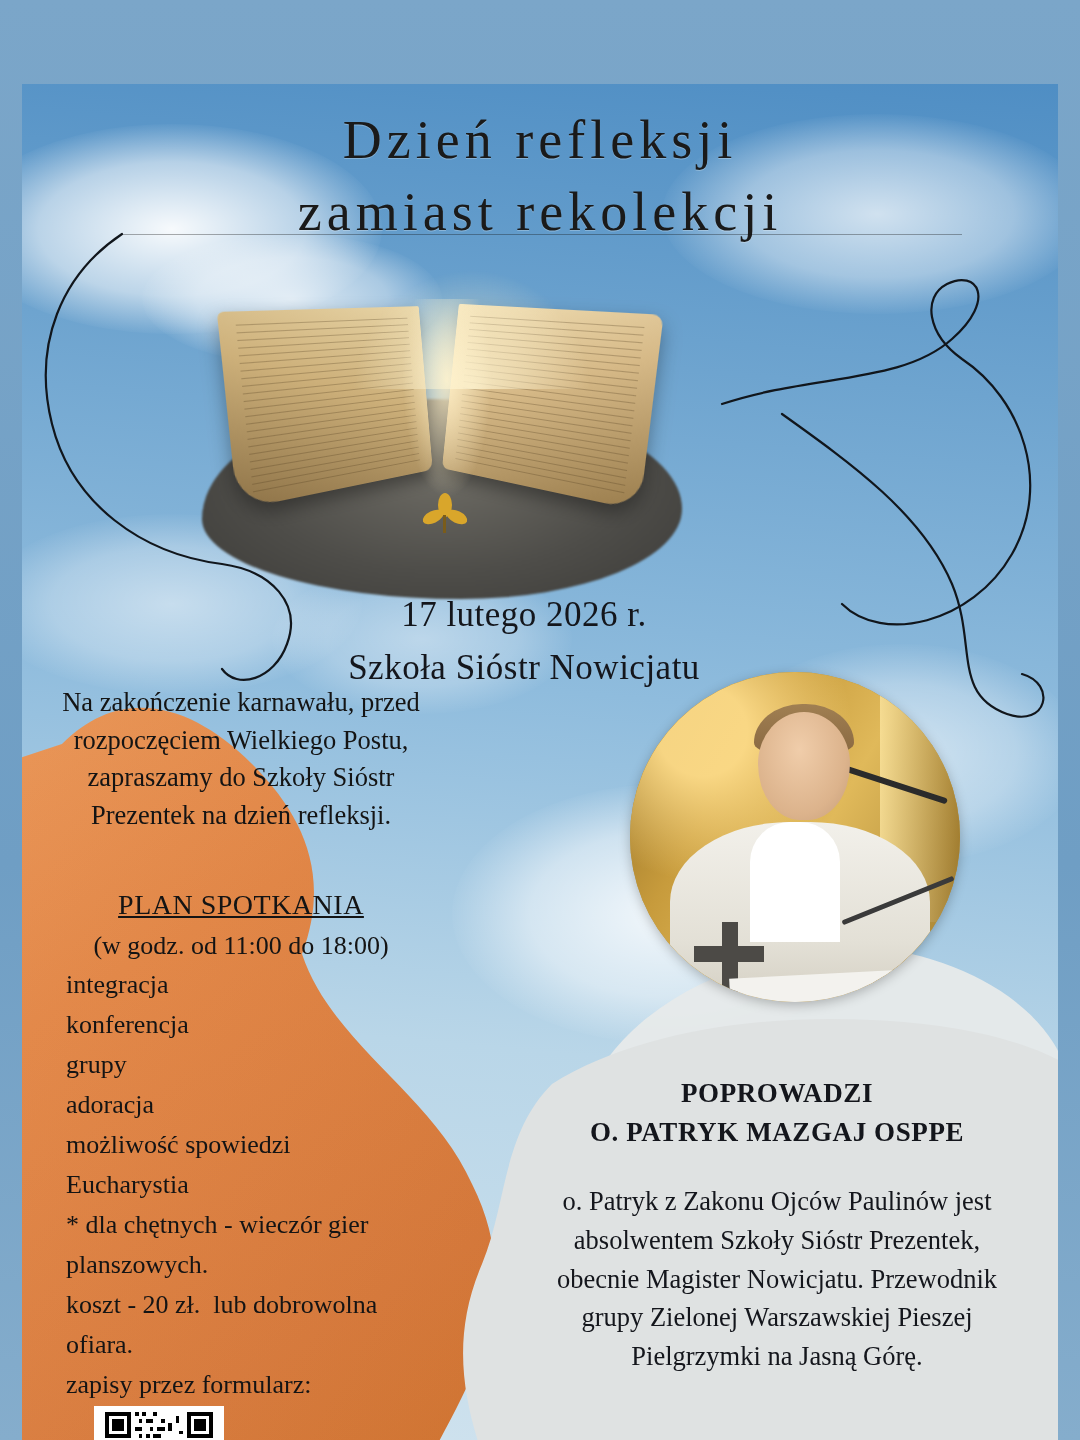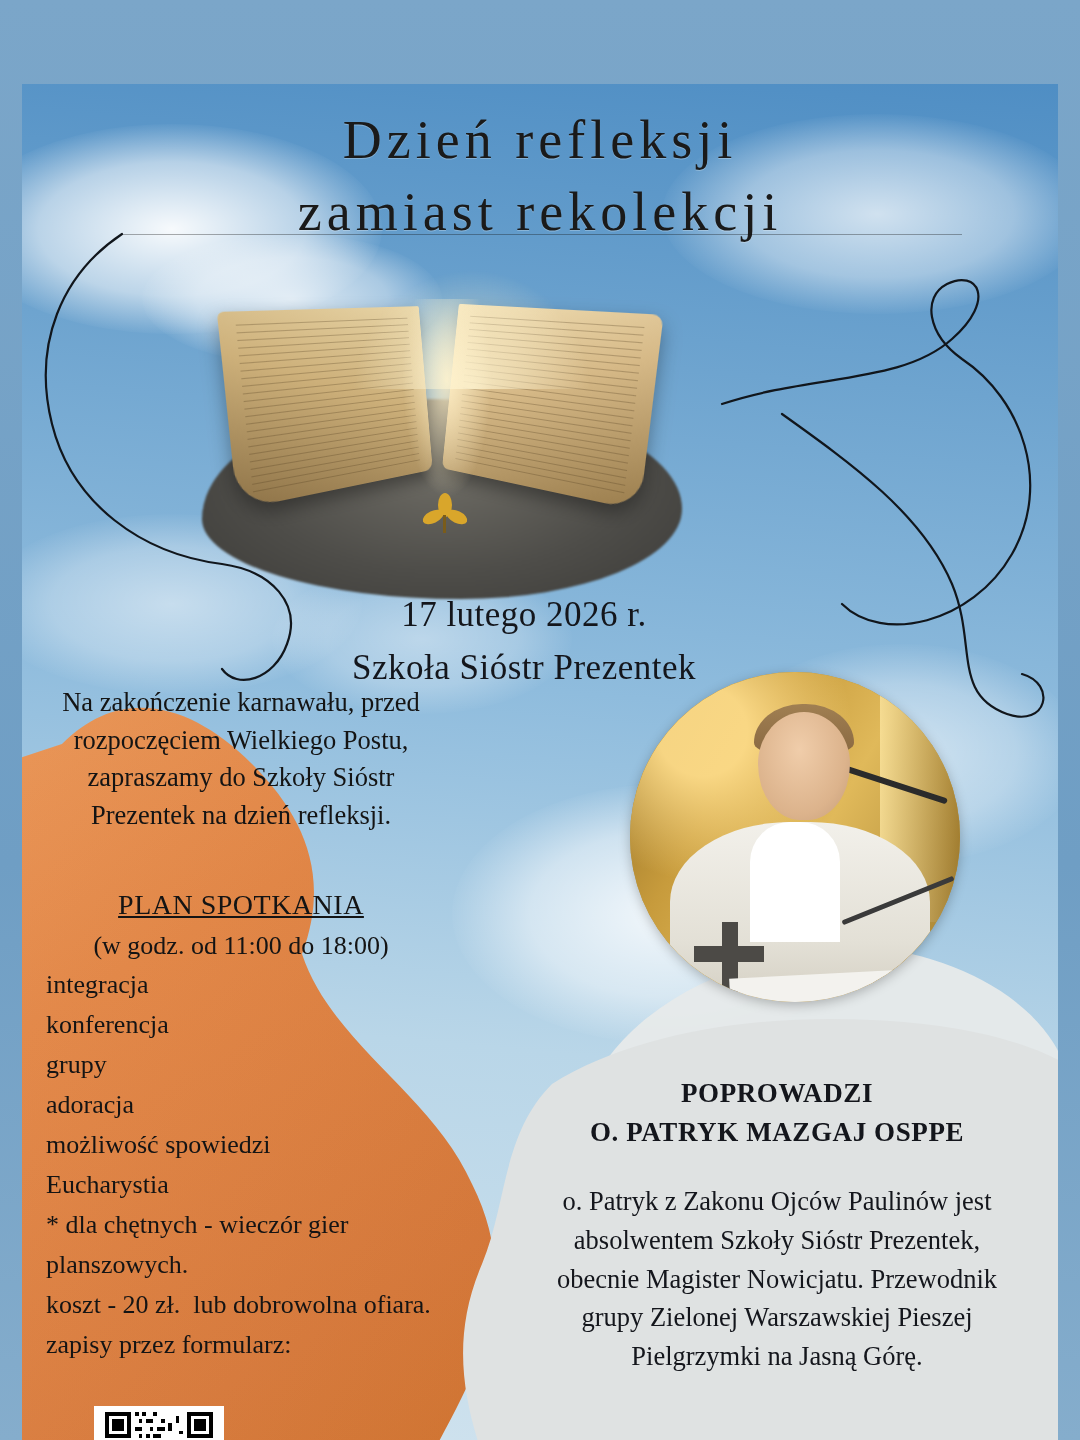--- a/index.html
+++ b/index.html
@@ -329,21 +329,21 @@
     text-align: center;
     font-size: 26px;
   }
   .plan-list {
     margin: 4px 0 0 0;
     padding: 0;
     list-style: none;
     font-size: 26px;
     line-height: 1.54;
   }
-  .plan-list li { white-space: pre-wrap; }
+  .plan-list li { white-space: pre-wrap; margin-left: 20px; }
 
   
   .right-col {
     position: absolute;
     left: 520px;
     top: 990px;
     width: 470px;
     text-align: center;
     color: #14161c;
   }
@@ -420,21 +420,21 @@
           <ellipse cx="25" cy="14" rx="7" ry="12"></ellipse>
           <ellipse cx="13" cy="26" rx="11" ry="6" transform="rotate(-25 13 26)"></ellipse>
           <ellipse cx="37" cy="26" rx="11" ry="6" transform="rotate(25 37 26)"></ellipse>
         </g>
         <rect x="23" y="24" width="3" height="18" fill="#7a5c1b"></rect>
       </svg>
     </div>
 
     <div class="date-block">
       <div class="date-line">17 lutego 2026 r.</div>
-      <div class="school-line">Szkoła Sióstr Prezentek</div>
+      <div class="school-line">Szkoła Sióstr Nowicjatu</div>
     </div>
 
     <div class="photo">
       <div class="bg"></div>
       <div class="pillar"></div>
       <div class="mic"></div>
       <div class="icon-panel">
         <div class="icon-figure"></div>
       </div>
       <div class="chasuble"></div>

